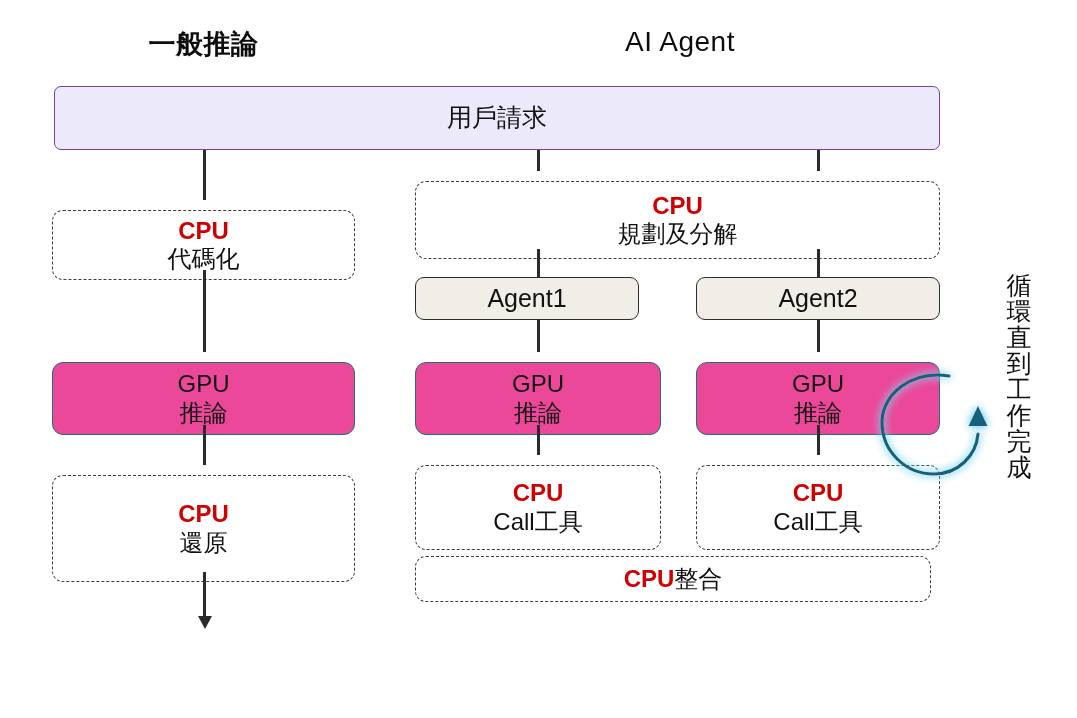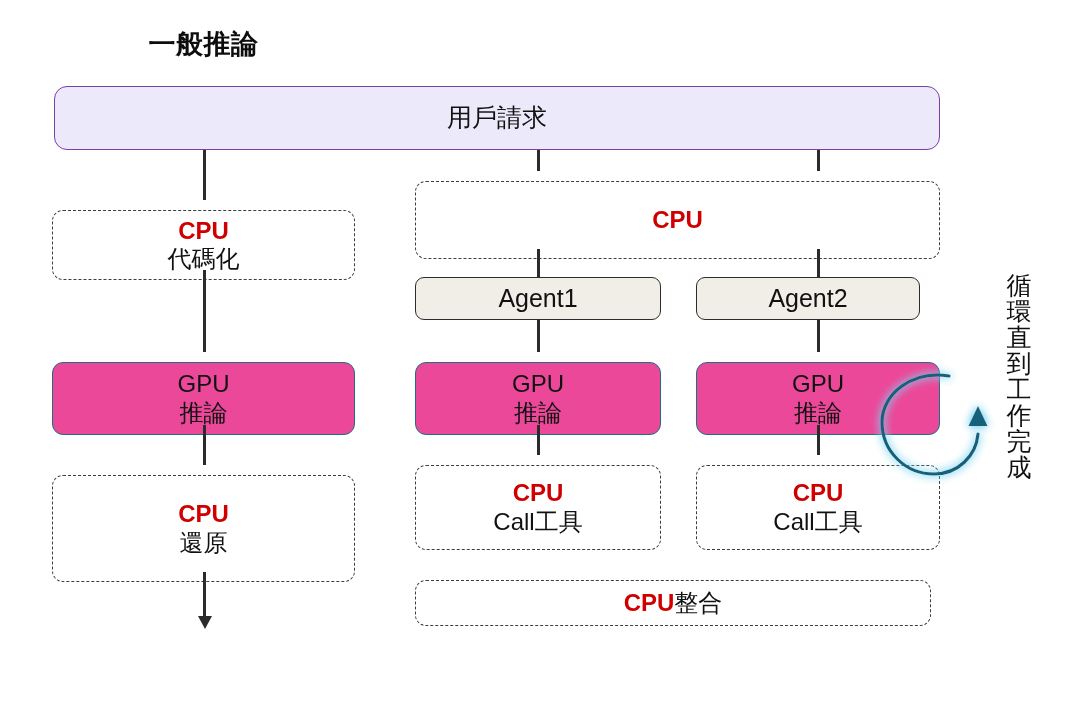--- a/index.html
+++ b/index.html
@@ -117,22 +117,23 @@
 
   #loop-arrow { position: absolute; }
 </style>
 </head>
 <body>
 
 <div id="canvas">
 
   <div class="col-title" style="left:96px; top:26px; width:215px;">一般推論</div>
 
-
-  <div class="node purple fs-banner" style="left:54px; top:86px; width:886px; height:64px;">
+  <div class="col-title ai" style="left:570px; top:26px; width:220px;">AI Agent</div>
+
+  <div class="node purple fs-banner" style="left:54px; top:86px; width:886px; height:64px;border-radius:7px;">
     <span class="l1 txt-dark">用戶請求</span>
   </div>
 
   <div class="conn" style="left:203px; top:150px; height:50px;"></div>
   <div class="conn" style="left:537px; top:150px; height:21px;"></div>
   <div class="conn" style="left:817px; top:150px; height:21px;"></div>
 
   <div class="node dashed fs-node" style="left:52px; top:200px; width:303px; height:70px;">
     <span class="l1 txt-red">CPU</span>
     <span class="l2 txt-dark">代碼化</span>
@@ -150,54 +151,55 @@
   <div class="node dashed fs-node" style="left:52px; top:465px; width:303px; height:107px;">
     <span class="l1 txt-red">CPU</span>
     <span class="l2 txt-dark">還原</span>
   </div>
 
   <div class="conn" style="left:203px; top:572px; height:48px;"></div>
   <div class="arrowhead" style="left:197.5px; top:616px;"></div>
 
   <div class="node dashed fs-node" style="left:415px; top:171px; width:525px; height:78px;">
     <span class="l1 txt-red">CPU</span>
+    <span class="l2 txt-dark">規劃及分解</span>
   </div>
 
   <div class="conn" style="left:537px; top:249px; height:28px;"></div>
   <div class="conn" style="left:817px; top:249px; height:28px;"></div>
 
-  <div class="node beige fs-agent" style="left:415px; top:277px; width:246px; height:43px;">
+  <div class="node beige fs-agent" style="left:415px; top:277px; width:224px; height:43px;">
     <span class="l1 txt-dark">Agent1</span>
   </div>
   <div class="conn" style="left:537px; top:320px; height:32px;"></div>
   <div class="node blue fs-node" style="left:415px; top:352px; width:246px; height:73px;">
     <span class="l1 txt-dark">GPU</span>
     <span class="l2 txt-dark">推論</span>
   </div>
   <div class="conn" style="left:537px; top:425px; height:30px;"></div>
   <div class="node dashed fs-node" style="left:415px; top:455px; width:246px; height:85px;">
     <span class="l1 txt-red">CPU</span>
     <span class="l2 txt-dark">Call工具</span>
   </div>
 
-  <div class="node beige fs-agent" style="left:696px; top:277px; width:224px; height:43px;">
+  <div class="node beige fs-agent" style="left:696px; top:277px; width:244px; height:43px;">
     <span class="l1 txt-dark">Agent2</span>
   </div>
   <div class="conn" style="left:817px; top:320px; height:32px;"></div>
   <div class="node blue fs-node" style="left:696px; top:352px; width:244px; height:73px;">
     <span class="l1 txt-dark">GPU</span>
     <span class="l2 txt-dark">推論</span>
   </div>
   <div class="conn" style="left:817px; top:425px; height:30px;"></div>
   <div class="node dashed fs-node" style="left:696px; top:455px; width:244px; height:85px;">
     <span class="l1 txt-red">CPU</span>
     <span class="l2 txt-dark">Call工具</span>
   </div>
 
-  <div class="node dashed fs-node" style="left:415px; top:570px; width:516px; height:46px;">
+  <div class="node dashed fs-node" style="left:415px; top:546px; width:516px; height:46px;">
     <span class="l1"><span class="txt-red">CPU</span><span class="txt-dark">整合</span></span>
   </div>
 
 
   <svg id="loop-arrow" style="left:866px; top:364px;" width="140" height="140" viewBox="0 0 140 140">
     <defs>
       <filter id="glow" x="-60%" y="-60%" width="220%" height="220%">
         <feGaussianBlur stdDeviation="4.2" result="b"></feGaussianBlur>
         <feFlood flood-color="#7fd4f0" flood-opacity="0.95" result="c"></feFlood>
         <feComposite in="c" in2="b" operator="in" result="g"></feComposite>

